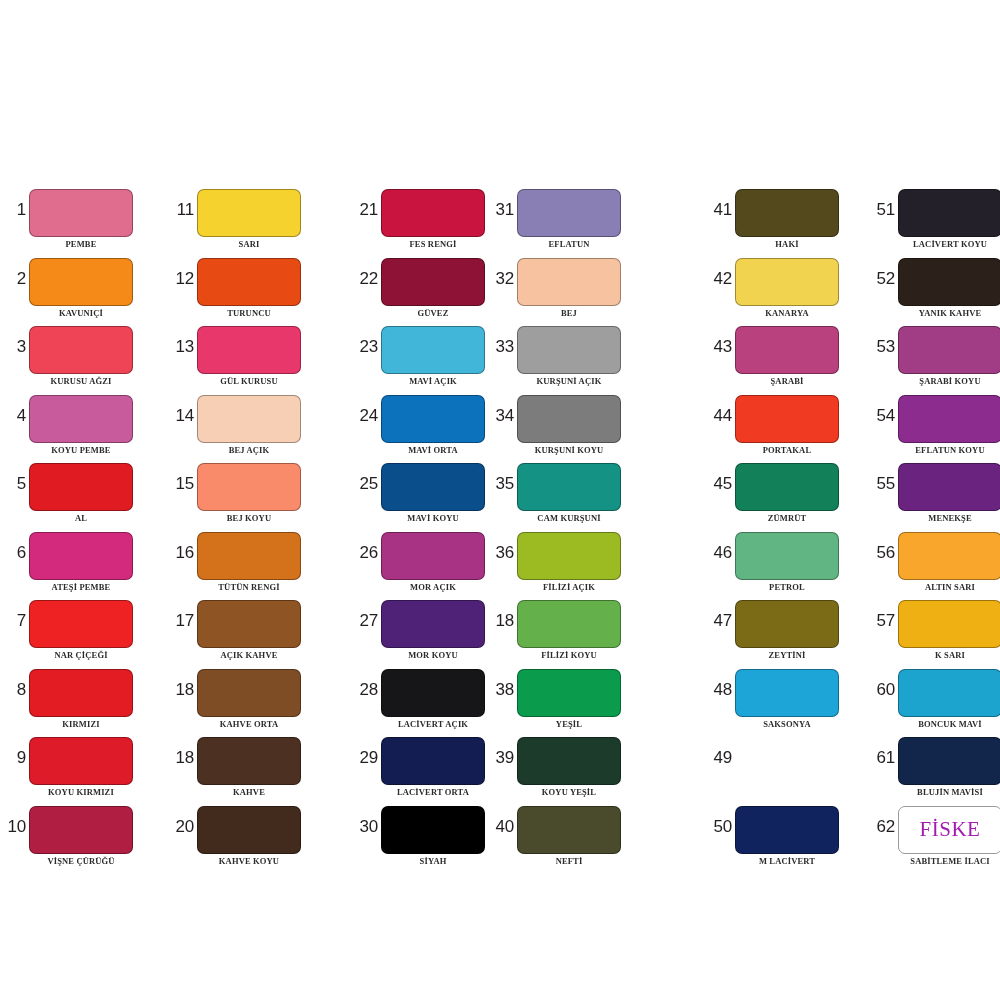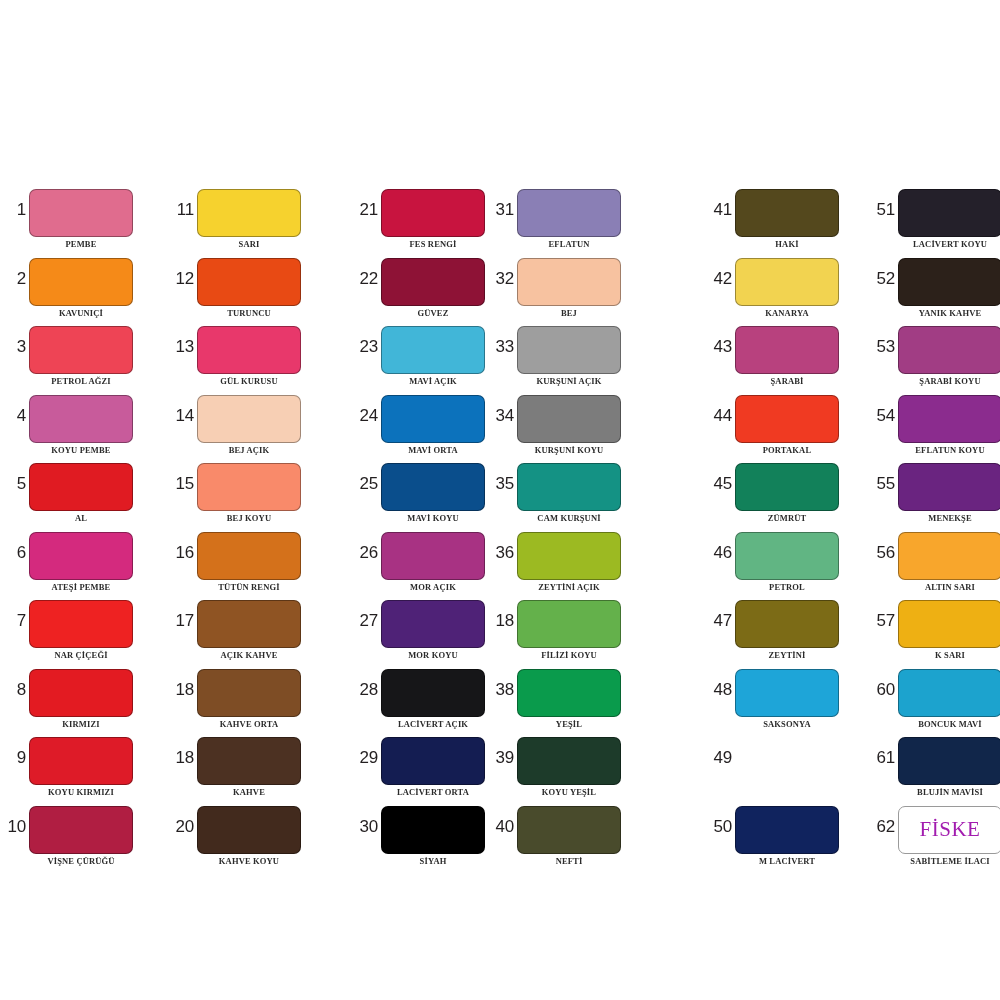--- a/index.html
+++ b/index.html
@@ -117,21 +117,21 @@
         <div class="row-number">2</div>
         <div class="swatch-wrap">
           <div class="swatch" style="background: rgb(245, 138, 24);"></div>
           <div class="swatch-label">KAVUNIÇİ</div>
         </div>
       </div>
       <div class="swatch-row">
         <div class="row-number">3</div>
         <div class="swatch-wrap">
           <div class="swatch" style="background: rgb(238, 68, 85);"></div>
-          <div class="swatch-label">PETROL AĞZI</div>
+          <div class="swatch-label">KURUSU AĞZI</div>
         </div>
       </div>
       <div class="swatch-row">
         <div class="row-number">4</div>
         <div class="swatch-wrap">
           <div class="swatch" style="background: rgb(200, 91, 155);"></div>
           <div class="swatch-label">KOYU PEMBE</div>
         </div>
       </div>
       <div class="swatch-row">
@@ -354,21 +354,21 @@
         <div class="row-number">35</div>
         <div class="swatch-wrap">
           <div class="swatch" style="background: rgb(20, 146, 132);"></div>
           <div class="swatch-label">CAM KURŞUNİ</div>
         </div>
       </div>
       <div class="swatch-row">
         <div class="row-number">36</div>
         <div class="swatch-wrap">
           <div class="swatch" style="background: rgb(156, 186, 34);"></div>
-          <div class="swatch-label">ZEYTİNİ AÇIK</div>
+          <div class="swatch-label">FİLİZİ AÇIK</div>
         </div>
       </div>
       <div class="swatch-row">
         <div class="row-number">18</div>
         <div class="swatch-wrap">
           <div class="swatch" style="background: rgb(100, 177, 75);"></div>
           <div class="swatch-label">FİLİZİ KOYU</div>
         </div>
       </div>
       <div class="swatch-row">

